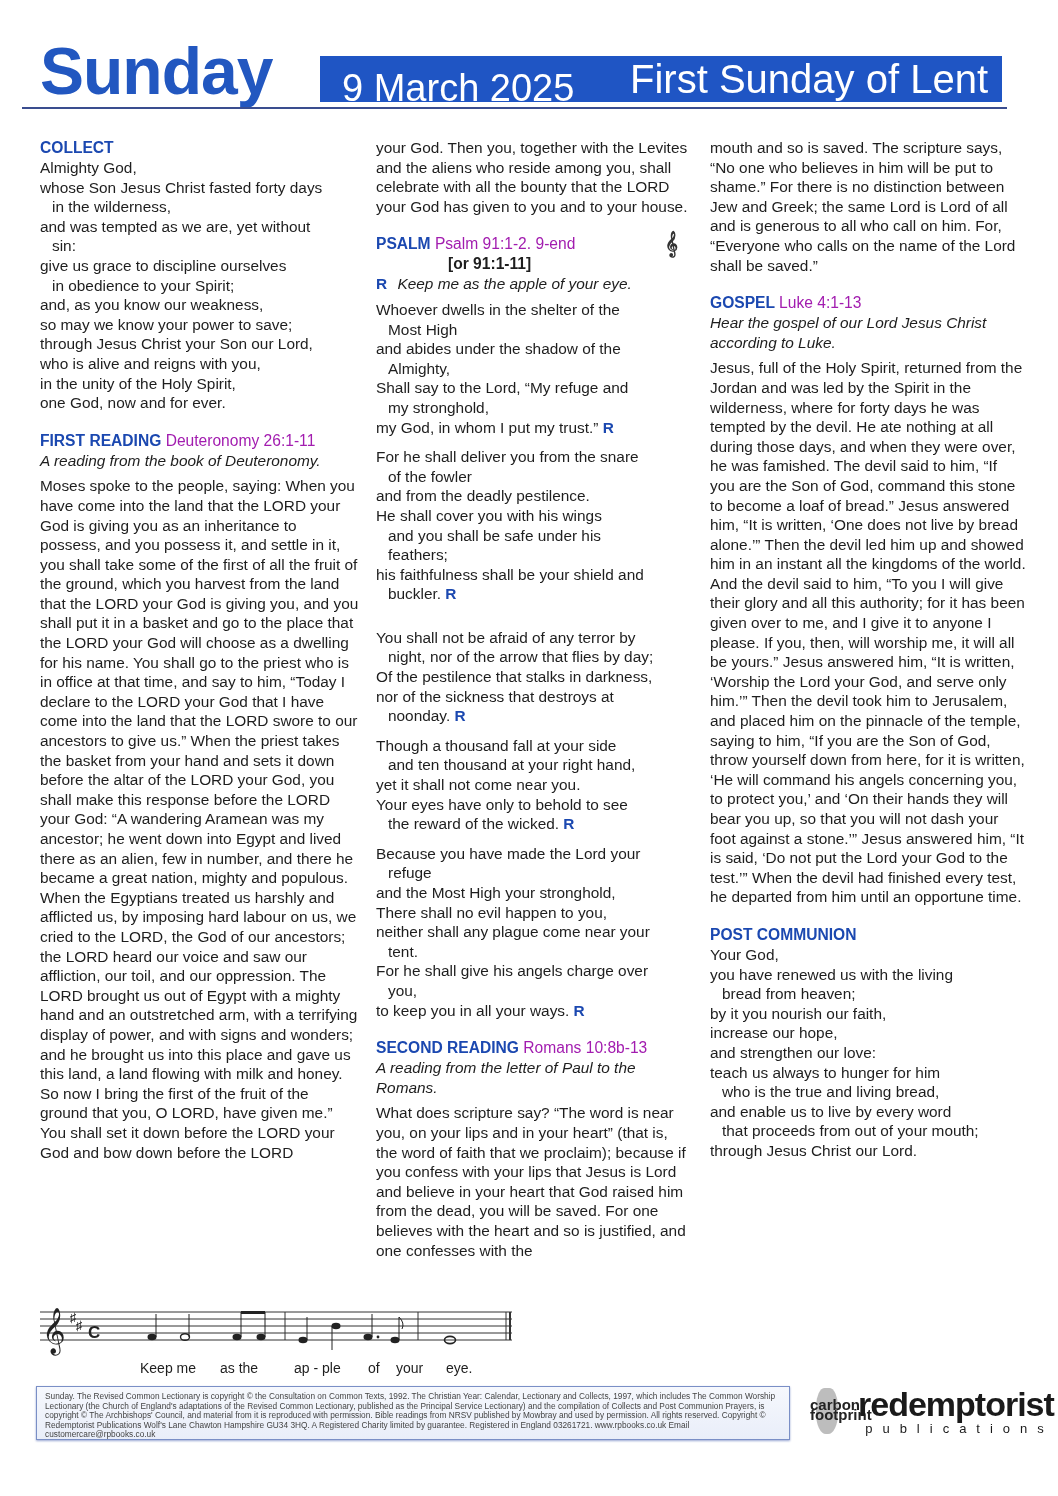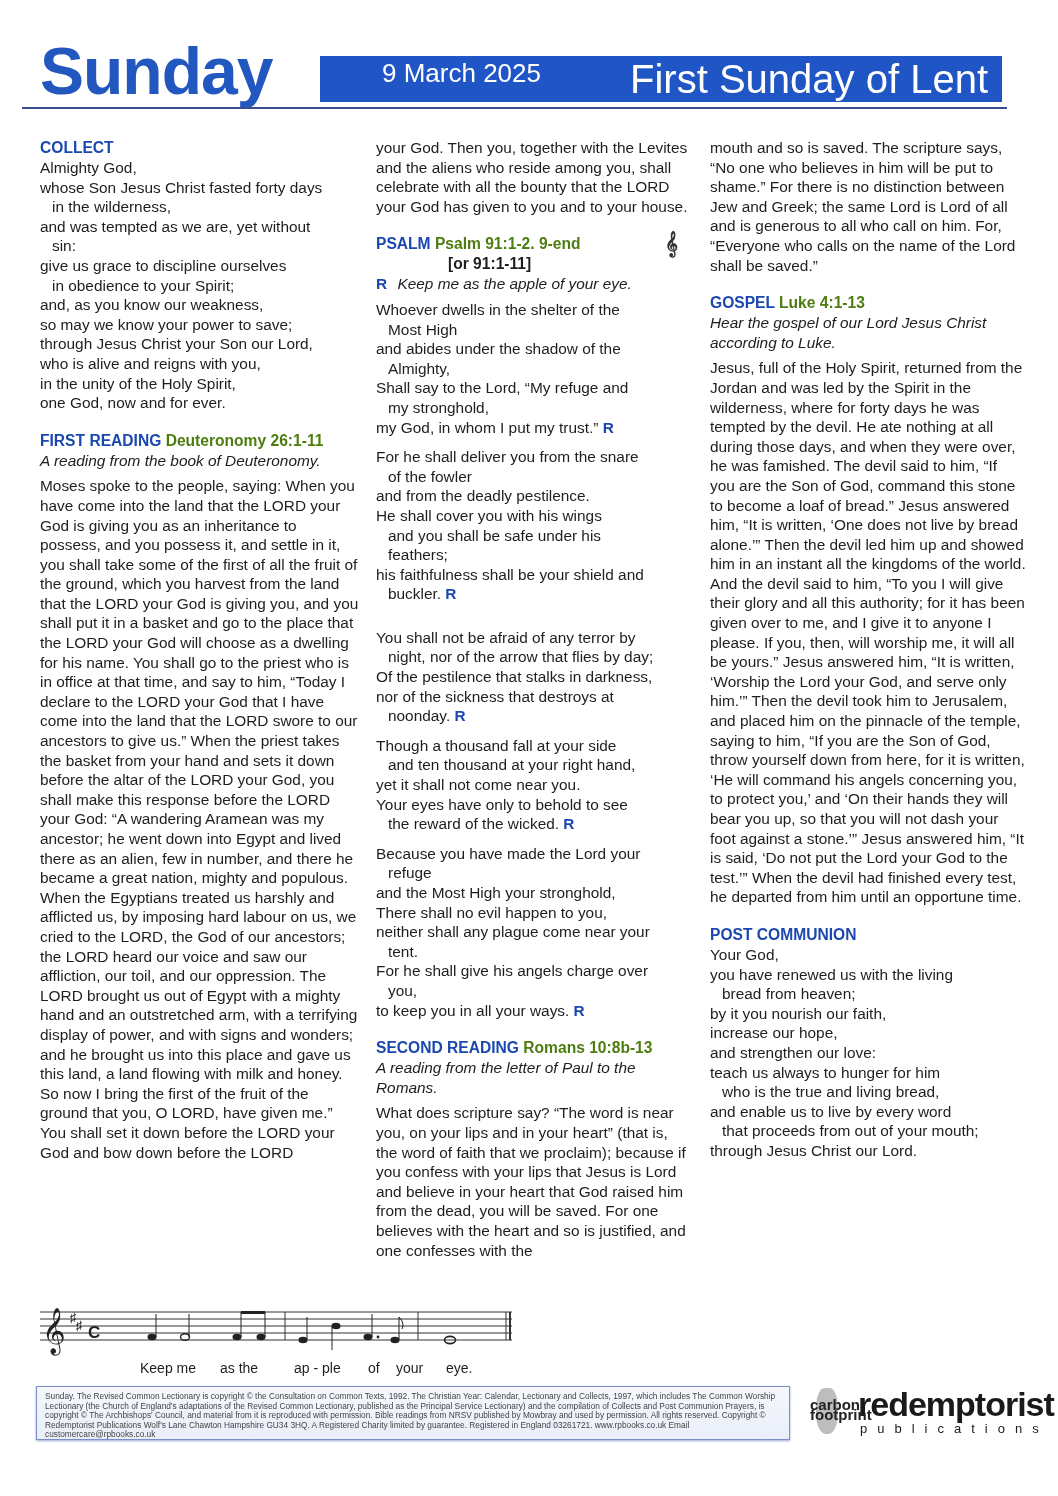--- a/index.html
+++ b/index.html
@@ -4,32 +4,32 @@
 <style>
   html, body { margin: 0; padding: 0; background: #ffffff; }
   body { width: 1058px; height: 1496px; position: relative; overflow: hidden;
          font-family: "Liberation Sans", "DejaVu Sans", sans-serif; color: #1e1e1e; }
 
   
   .hdr-sunday { position: absolute; left: 40px; top: 38px; font-size: 66px; font-weight: bold;
                 color: #2257c0; letter-spacing: -1px; line-height: 1; }
   .hdr-band { position: absolute; left: 320px; top: 56px; width: 682px; height: 46px; background: #1f55c4;
               color: #ffffff; }
-  .hdr-date { position: absolute; left: 22px; top: 1px; font-size: 26px; line-height: 32px; margin-left: 40px; }
+  .hdr-date { position: absolute; left: 22px; top: 16px; font-size: 38px; line-height: 32px; }
   .hdr-occasion { position: absolute; right: 14px; top: 7px; font-size: 40px; line-height: 32px; }
   .hdr-rule { position: absolute; left: 22px; top: 107px; width: 985px; height: 2px; background: #3a4d8f; }
 
   
   .col { position: absolute; top: 138px; font-size: 15.4px; line-height: 19.6px; }
   .col1 { left: 40px; width: 320px; }
   .col2 { left: 376px; width: 316px; }
   .col3 { left: 710px; width: 316px; }
   .sec-head { margin: 0; font-size: 15.6px; line-height: 20px; }
   .sec-label { color: #1b48b0; font-weight: bold; }
-  .sec-ref { color: #4d7c0f; font-weight: bold; }
+  .sec-ref { color: #a21caf; font-weight: normal; }
   .intro { font-style: italic; margin: 0 0 6px 0; }
   p { margin: 0; }
   .gap { height: 18px; }
   .line { display: block; }
   .ind { display: block; padding-left: 12px; }
   .R { color: #1b48b0; font-weight: bold; }
   .psalm-head { position: relative; }
   .psalm-sub { display: block; padding-left: 72px; font-weight: bold; }
   .clef { position: absolute; right: 14px; top: 0; font-size: 22px; line-height: 20px; color: #333; }
 
@@ -41,21 +41,21 @@
 
   
   .footer-box { position: absolute; left: 36px; top: 1386px; width: 752px; height: 52px;
                 border: 1px solid #7a8fc6; background: linear-gradient(#f6f8fd, #e9eef9); box-shadow: 0 1px 2px #9aa8d3; }
   .footer-text { position: absolute; left: 8px; top: 5px; right: 6px; font-size: 8.3px; line-height: 9.6px; color: #444; }
   .carbon { position: absolute; left: 810px; top: 1386px; width: 40px; height: 50px; }
   .carbon-foot { position: absolute; left: 6px; top: 2px; width: 22px; height: 46px; background: #bdbdbd; border-radius: 40% 40% 45% 45%; }
   .carbon-text { position: absolute; left: 0; top: 14px; font-size: 15px; font-weight: bold; line-height: 10px; color: #222; }
   .logo { position: absolute; left: 858px; top: 1386px; }
   .logo-main { font-size: 34px; font-weight: bold; letter-spacing: -1px; color: #1a1a1a; line-height: 36px; }
-  .logo-sub { font-size: 13px; letter-spacing: 10px; color: #1a1a1a; line-height: 14px; margin-left: 2px; }
+  .logo-sub { font-size: 13px; letter-spacing: 10px; color: #1a1a1a; line-height: 14px; margin-left: 2px; text-align: right; }
 </style>
 </head>
 <body>
 
 <div class="hdr-sunday">Sunday</div>
 <div class="hdr-band">
   <div class="hdr-date">9 March 2025</div>
   <div class="hdr-occasion">First Sunday of Lent</div>
 </div>
 <div class="hdr-rule"></div>

